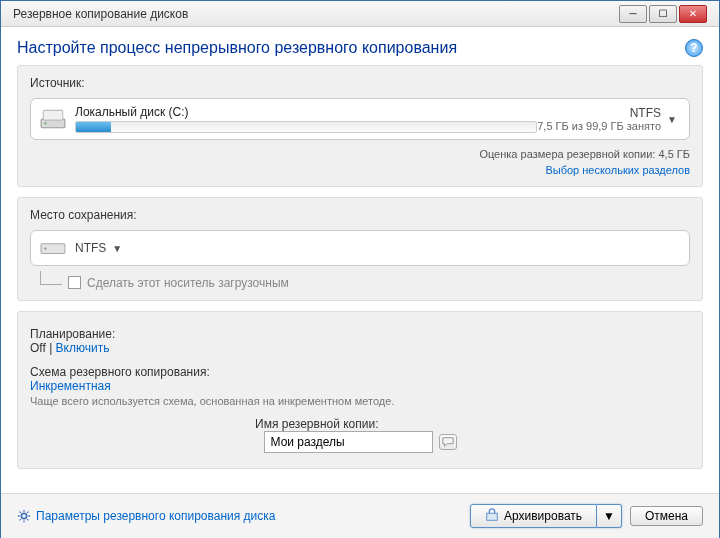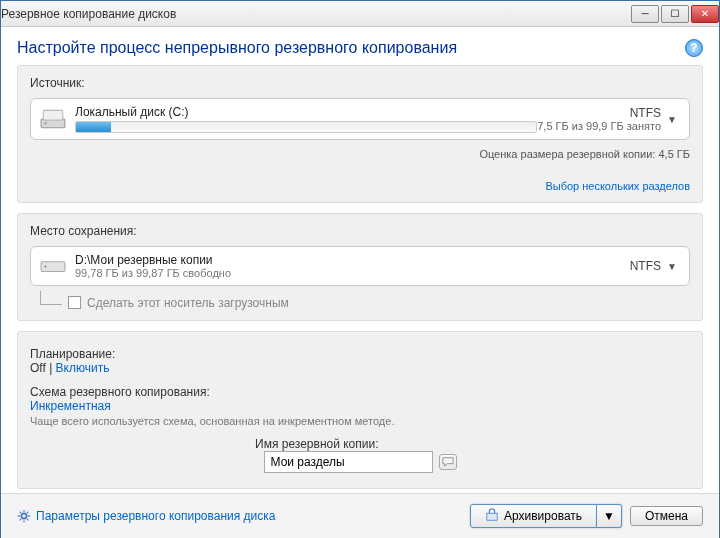--- a/index.html
+++ b/index.html
@@ -1,17 +1,17 @@
 <!DOCTYPE html>
 <html><head>
 <meta charset="utf-8">
 <style>
 * { box-sizing: border-box; margin: 0; padding: 0; font-family: 'Segoe UI', Tahoma, sans-serif; }
 body { background: #fff; width: 720px; height: 538px; overflow: hidden; border: 1px solid #3a6ea5; }
-.titlebar { background: linear-gradient(#f8f8f8, #e8e8e8); height: 26px; display: flex; align-items: center; padding: 0 0; border-bottom: 1px solid #cacaca; }
+.titlebar { background: linear-gradient(#f8f8f8, #e8e8e8); height: 26px; display: flex; align-items: center; padding: 0 12px; border-bottom: 1px solid #cacaca; }
 .titlebar-text { font-size: 12px; color: #333; flex: 1; }
 .win-controls { display: flex; gap: 2px; }
 .win-btn { width: 28px; height: 18px; border: 1px solid #888; border-radius: 2px; background: linear-gradient(#f5f5f5,#ddd); display: flex; align-items: center; justify-content: center; font-size: 10px; cursor: pointer; }
 .win-btn.close { background: linear-gradient(#e88,#c33); color: #fff; border-color: #a22; }
 .content { padding: 12px 16px 0 16px; }
 .header-row { display: flex; align-items: center; margin-bottom: 8px; }
 .header-title { color: #003399; font-size: 16px; flex: 1; }
 .help-icon { width: 18px; height: 18px; border-radius: 50%; background: radial-gradient(#cce6ff,#3399ee); color: #fff; display: flex; align-items: center; justify-content: center; font-size: 12px; font-weight: bold; border: 1px solid #2277cc; cursor: pointer; }
 .panel { background: #f0f0f0; border: 1px solid #dcdcdc; border-radius: 3px; padding: 10px 12px; margin-bottom: 10px; }
 .section-label { font-size: 12px; color: #333; margin-bottom: 8px; }
@@ -19,21 +19,21 @@
 .drive-icon { width: 28px; height: 22px; margin-right: 8px; display: flex; align-items: center; justify-content: center; }
 .drive-info { flex: 1; }
 .drive-name { font-size: 12px; color: #222; }
 .drive-right { text-align: right; font-size: 11px; color: #666; margin-right: 6px; }
 .drive-fs { font-size: 12px; color: #444; }
 .chevron { width: 14px; color: #555; font-size: 10px; cursor: pointer; }
 .usage-bar { height: 12px; background: linear-gradient(#eee,#fafafa); border: 1px solid #ccc; border-radius: 2px; margin-top: 2px; overflow: hidden; position: relative; }
 .usage-fill { height: 100%; background: linear-gradient(#6bbff0,#2a8dd0); }
 .panel-footer { text-align: right; font-size: 11px; color: #555; margin-top: 8px; }
 .link { color: #0066cc; cursor: pointer; }
-.panel-footer .link { display: block; margin-top: 20px; }
+.panel-footer .link { display: block; margin-top: 4px; }
 .dest-sub { font-size: 11px; color: #777; }
 .bootable-row { display: flex; align-items: flex-start; margin-top: 10px; font-size: 12px; color: #888; }
 .arrow-shape { width: 22px; height: 14px; border-left: 1px solid #aaa; border-bottom: 1px solid #aaa; margin: 0 6px 0 10px; position: relative; top: -5px; }
 .checkbox { width: 13px; height: 13px; border: 1px solid #999; background: #fff; margin-right: 6px; cursor: pointer; }
 .settings-row { display: flex; font-size: 12px; padding: 5px 0; align-items: flex-start; flex-direction: column; }
 .settings-label { width: 210px; color: #333; }
 .settings-value { flex: 1; color: #333; }
 .settings-value .hint { color: #777; font-size: 11px; margin-top: 2px; }
 .name-input { flex: 1; border: 1px solid #aaa; padding: 3px 6px; font-size: 12px; background: #fff; }
 .name-row { display: flex; align-items: center; gap: 6px; }
@@ -96,24 +96,20 @@
 
   <div class="panel">
     <div class="section-label">Место сохранения:</div>
     <div class="drive-box">
       <div class="drive-icon">
         <svg viewBox="0 0 24 20" width="26" height="22">
             <rect x="1" y="6" width="22" height="9" rx="1" fill="#e4e4e4" stroke="#aaa"></rect>
             <circle cx="5" cy="10.5" r="1" fill="#888"></circle>
           </svg>
       </div>
-      <div class="drive-info">
-        <div class="drive-name">D:\Мои резервные копии</div>
-        <div class="dest-sub">99,78 ГБ из 99,87 ГБ свободно</div>
-      </div>
       <div class="drive-right">
         <div class="drive-fs">NTFS</div>
       </div>
       <div class="chevron">▼</div>
     </div>
     <div class="bootable-row">
       <div class="arrow-shape"></div>
       <div class="checkbox"></div>
       <span>Сделать этот носитель загрузочным</span>
     </div>

